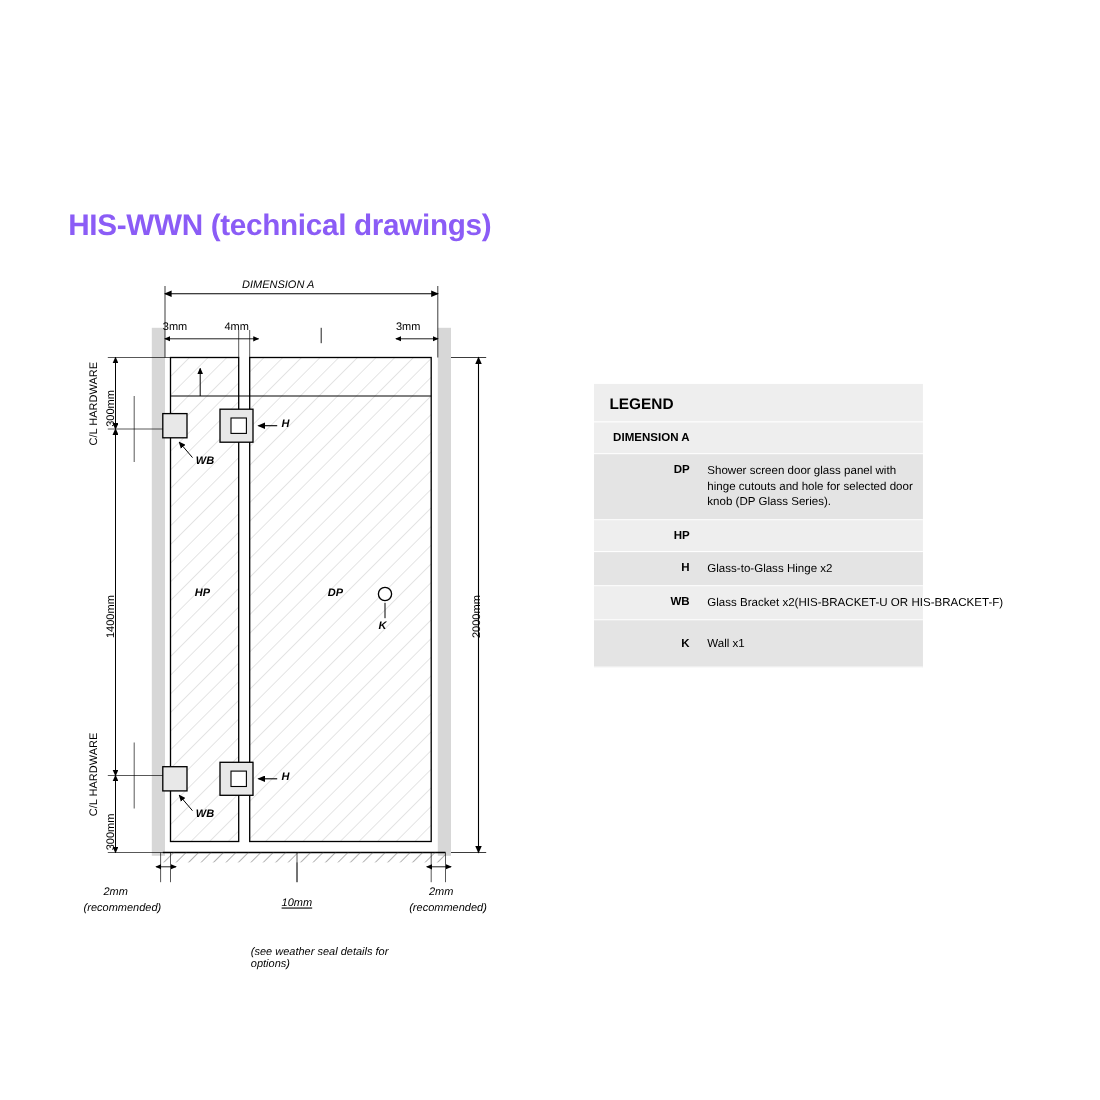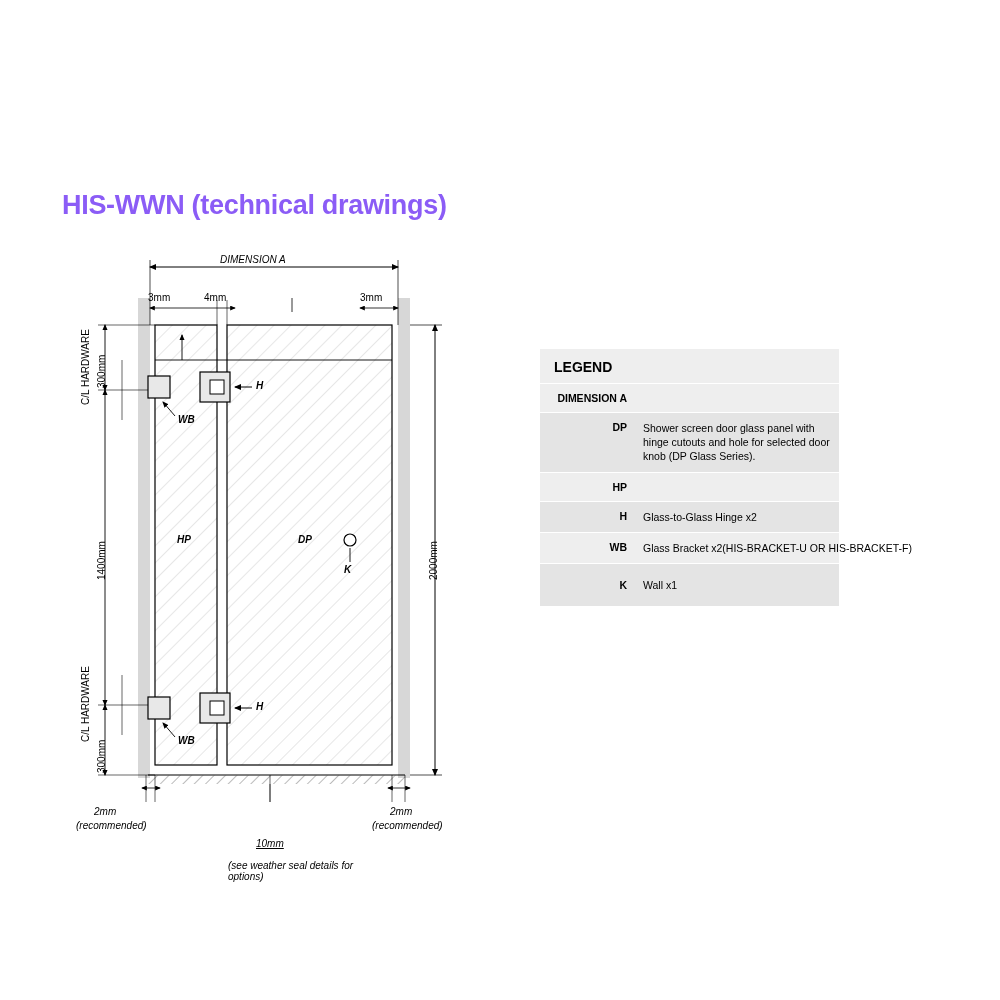--- a/index.html
+++ b/index.html
@@ -197,21 +197,21 @@
   <div class="lbl lbl-b" style="left:238px; top:284px;">DP</div>
 
   <div class="lbl lbl-b" style="left:196px; top:130px;">H</div>
   <div class="lbl lbl-b" style="left:196px; top:451px;">H</div>
   <div class="lbl lbl-b" style="left:118px; top:164px;">WB</div>
   <div class="lbl lbl-b" style="left:118px; top:485px;">WB</div>
   <div class="lbl lbl-b" style="left:284px; top:314px;">K</div>
 
   <div class="lbl lbl-i" style="left:34px; top:556px;">2mm</div>
   <div class="lbl lbl-i" style="left:16px; top:570px;">(recommended)</div>
-  <div class="lbl lbl-i" style="left:196px; top:588px;text-decoration:underline;">10mm</div>
+  <div class="lbl lbl-i" style="left:196px; top:566px;text-decoration:underline;">10mm</div>
   <div class="lbl lbl-i" style="left:168px; top:570px; width:130px; white-space:normal; margin-top:40px;">(see weather seal details for options)</div>
   <div class="lbl lbl-i" style="left:330px; top:556px;">2mm</div>
   <div class="lbl lbl-i" style="left:312px; top:570px;">(recommended)</div>
 </div>
 
 <div id="legend">
   <div class="legend-title">LEGEND</div>
 
   <div class="row">
     <div class="key">DIMENSION A</div>

